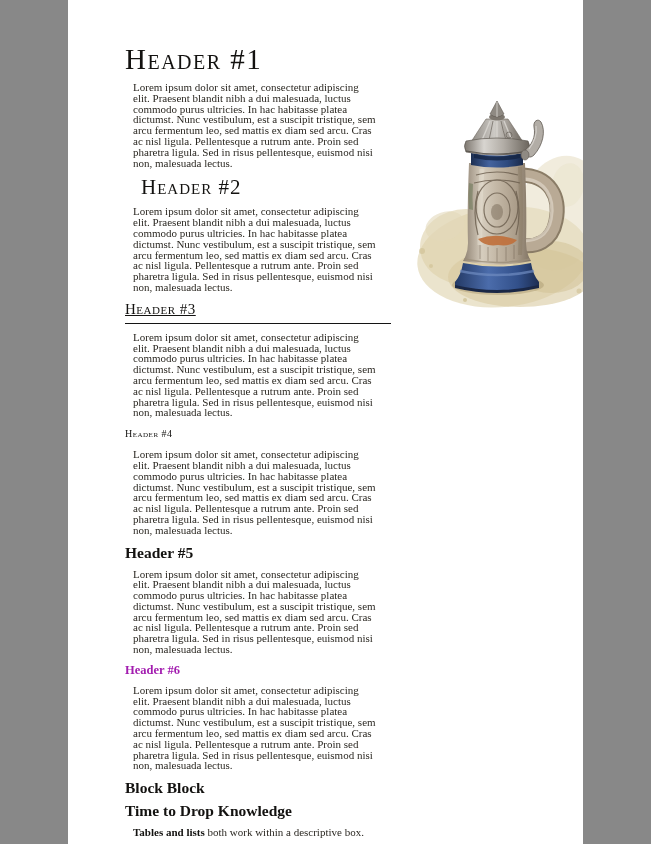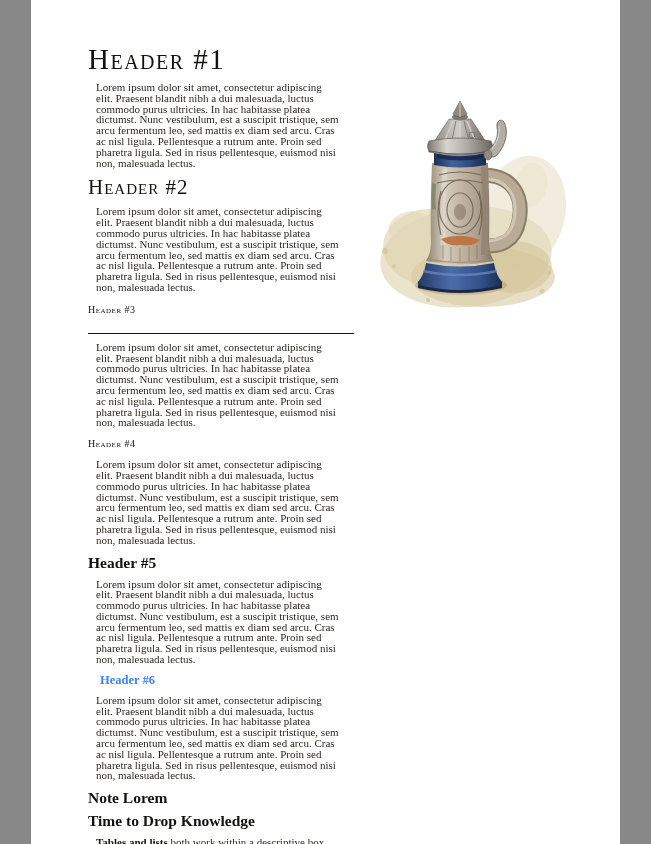--- a/index.html
+++ b/index.html
@@ -1,41 +1,41 @@
 <!DOCTYPE html>
 <html><head>
 <meta charset="utf-8">
 <style>
   html,body { margin:0; padding:0; background:#888; }
   .page {
     position: relative;
-    width: 589px; height: 844px;
+    width: 515px; height: 844px;
     margin: 0 auto;
     background: #ffffff;
     overflow: hidden;
     font-family: "Liberation Serif", serif;
     color: #222018;
   }
   .column {
     position: absolute;
     left: 57px; top: 44px;
     width: 266px;
   }
   .h1, .h2, .h3, .h4 {
     font-variant: small-caps;
     font-weight: 400;
     color: #131210;
   }
   .h1 { font-size: 29px; line-height: 30px; letter-spacing: 1.5px; margin: 0 0 6px 0; }
-  .h2 { font-size: 21px; line-height: 22px; letter-spacing: 1px;  margin: 4px 0 3px 0; }
-  .h3 { font-size: 10px; line-height: 17px; letter-spacing: .5px; margin: 4px 0 2px 0;
-        padding-bottom: 15px; border-bottom: 1.5px solid #141414; }
+  .h2 { font-size: 21px; line-height: 22px; letter-spacing: 1px;  margin: 4px 0 3px 16px; }
+  .h3 { font-size: 15px; line-height: 17px; letter-spacing: .5px; margin: 4px 0 2px 0;
+        padding-bottom: 5px; border-bottom: 1.5px solid #141414; text-decoration: underline; }
   .h4 { font-size: 10px; line-height: 15px; letter-spacing: .5px; margin: 3px 0 2px 0; }
   .h5 { font-size: 15.5px; line-height: 17px; font-weight: 700; margin: 6px 0 1px 0; color:#131210; }
-  .h6 { font-size: 12.5px; line-height: 14px; font-weight: 700; margin: 2px 0 1px 12px; color:#3b82f6; }
+  .h6 { font-size: 12.5px; line-height: 14px; font-weight: 700; margin: 2px 0 1px 0; color:#a21caf; }
   .para {
     font-size: 11px;
     line-height: 10.8px;
     margin: 8px;
     white-space: pre-line;
     color: #2b2822;
   }
   .para b { color: #131210; }
   .illustration {
     position: absolute;
@@ -103,21 +103,21 @@
     <h6 class="h6">Header #6</h6>
     <p class="para">Lorem ipsum dolor sit amet, consectetur adipiscing
 elit. Praesent blandit nibh a dui malesuada, luctus
 commodo purus ultricies. In hac habitasse platea
 dictumst. Nunc vestibulum, est a suscipit tristique, sem
 arcu fermentum leo, sed mattis ex diam sed arcu. Cras
 ac nisl ligula. Pellentesque a rutrum ante. Proin sed
 pharetra ligula. Sed in risus pellentesque, euismod nisi
 non, malesuada lectus.</p>
 
-    <div class="h5">Note Lorem</div>
+    <div class="h5">Block Block</div>
 
     <div class="h5">Time to Drop Knowledge</div>
     <p class="para"><b>Tables and lists</b><span> both work within a descriptive box.</span></p>
     <p class="para">Use descriptive boxes to highlight text that should be
 read aloud.</p>
 
   </div>
 
   <svg class="illustration" viewBox="0 0 195 220" xmlns="http://www.w3.org/2000/svg">
     <defs>

